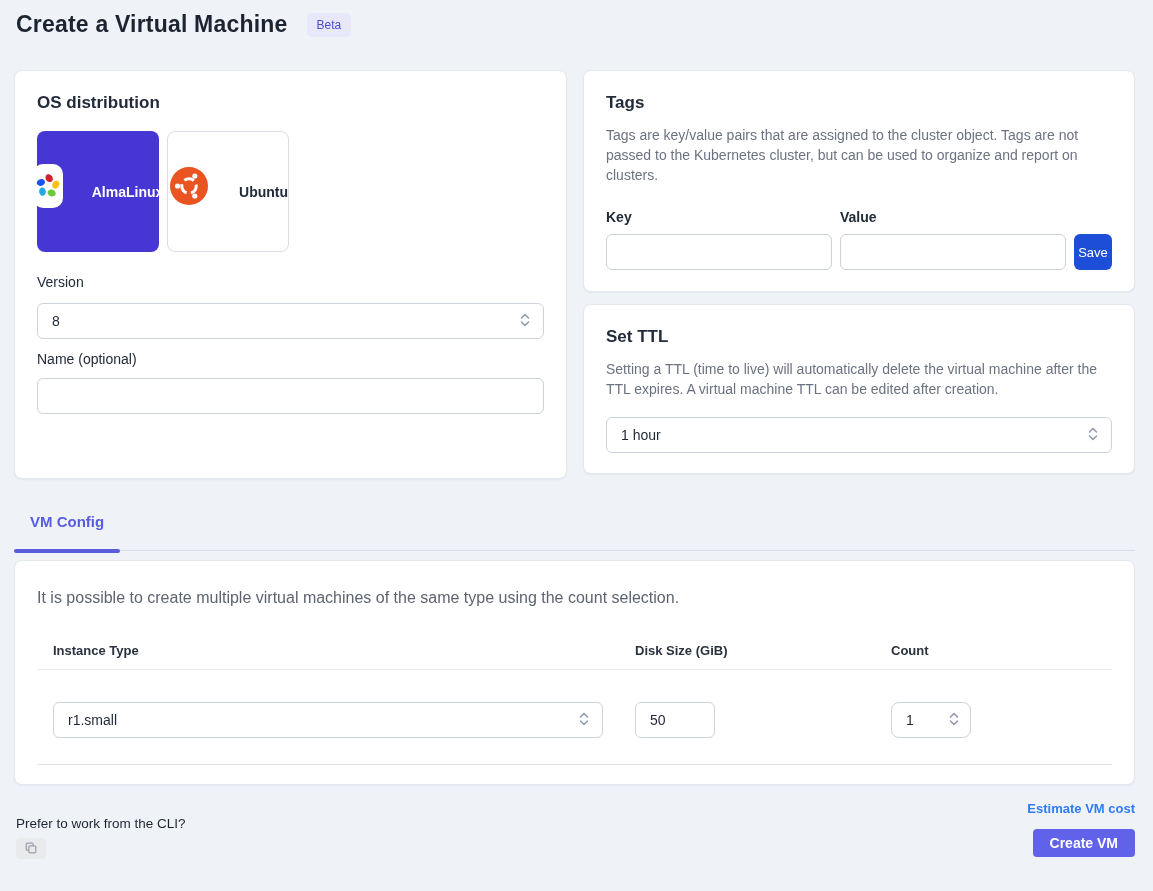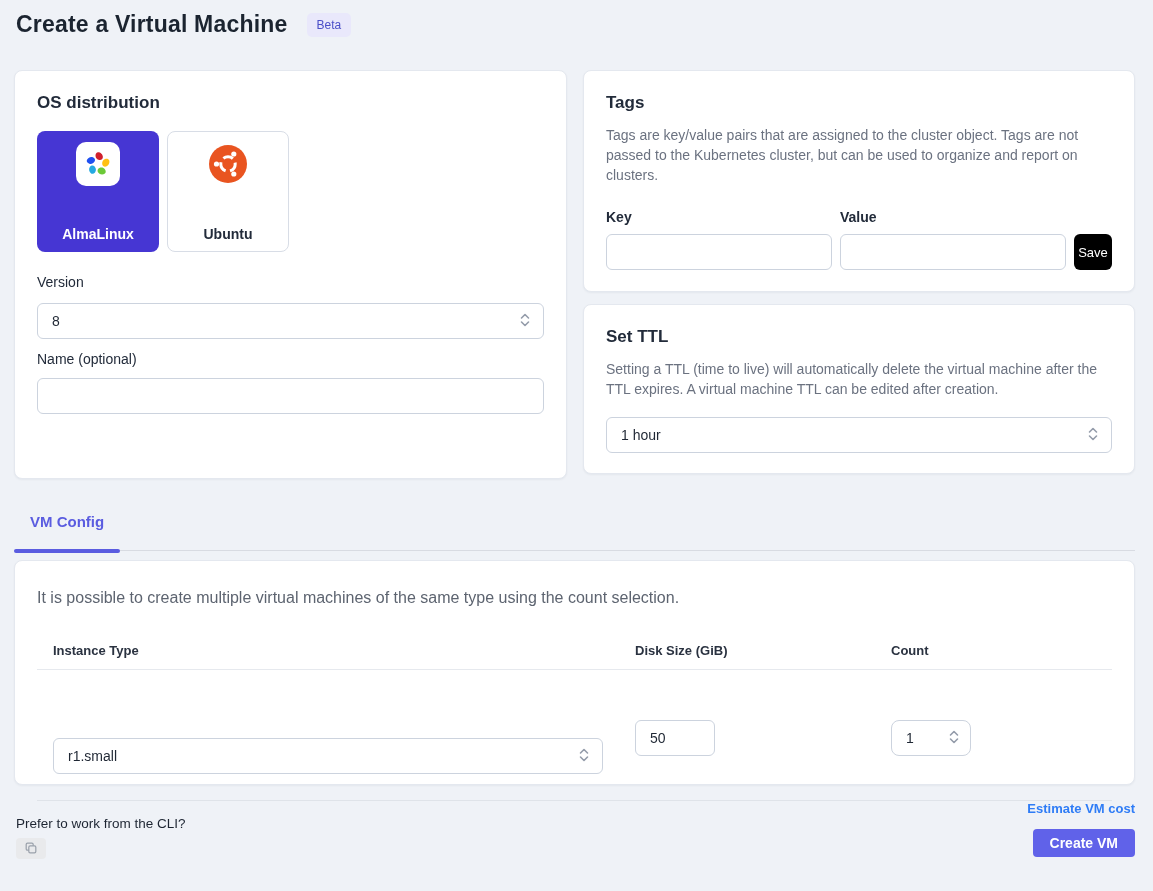--- a/index.html
+++ b/index.html
@@ -30,21 +30,21 @@
   .card-ttl  { left: 583px; top: 304px; width: 552px;  height: 170px; padding: 22px; }
   .card-config { left: 14px; top: 560px; width: 1121px; height: 225px; padding: 28px 22px 0; }
 
   .card-title { font-size: 17px; font-weight: 700; color: #222b3a; }
   .card-desc { margin-top: 12px; font-size: 14px; line-height: 20px; color: #6b7280; }
 
   
   .tiles { display: flex; gap: 8px; margin-top: 18px; }
   .tile {
     width: 122px; height: 121px; border-radius: 8px; cursor: pointer;
-    display: flex; flex-direction: column; align-items: center; justify-content: center; gap: 29px;
+    display: flex; flex-direction: row; align-items: center; justify-content: center; gap: 29px;
   }
   .tile.selected { background: #4636d3; color: #fff; }
   .tile.unselected { background: #fff; border: 1px solid #d8dde6; color: #222b3a; }
   .tile-icon-box {
     width: 44px; height: 44px; border-radius: 10px; background: #fff;
     display: flex; align-items: center; justify-content: center; margin-bottom: 11px;
   }
   .tile.unselected .tile-icon-box { background: transparent; }
   .tile-label { font-size: 14px; font-weight: 700; }
 
@@ -66,21 +66,21 @@
   .mt13 { margin-top: 13px; }
   .chev { color: #949caa; flex: 0 0 auto; }
 
   
   .tags-form { display: flex; gap: 8px; margin-top: 24px; align-items: flex-end; }
   .tags-col { flex: 1; }
   .tags-col .field-label { font-weight: 700; }
   .tags-col .text-input { margin-top: 9px; }
   .save-button {
     flex: 0 0 auto; width: 38px; height: 36px; border: none; border-radius: 6px;
-    background: #000000; color: #fff; font-size: 13px; cursor: pointer;
+    background: #1d4ed8; color: #fff; font-size: 13px; cursor: pointer;
     font-family: "Liberation Sans", sans-serif;
   }
 
   
   .ttl-select { margin-top: 18px; }
 
   
   .tabs {
     position: absolute; left: 14px; top: 506px; width: 1121px;
     display: flex; border-bottom: 1px solid #d8dbe2; padding-bottom: 0;
@@ -99,21 +99,21 @@
   
   .config-intro { font-size: 16px; color: #5d6470; }
   .config-headers { display: flex; margin: 36px 0 0 16px; }
   .col-head { font-size: 13px; font-weight: 700; color: #2a3240; }
   .col-instance { width: 550px; }
   .col-disk { width: 256px; margin-left: 32px; }
   .col-count { flex: 1; }
   .divider { height: 1px; background: #e6e9ee; margin-top: 11px; }
   .divider-bottom { margin-top: 26px; background: #dfe3e9; }
   .config-row { display: flex; margin: 32px 0 0 16px; align-items: center; }
-  .instance-select { width: 550px; margin-top: 36px; }
+  .instance-select { width: 550px; }
   .disk-input { width: 80px; margin-left: 32px; }
   .disk-input input { width: 80px; }
   .count-wrap { margin-left: 176px; }
   .count-spinner {
     width: 80px; height: 36px; border: 1px solid #ccd3de; border-radius: 8px;
     display: flex; align-items: center; justify-content: space-between;
     padding: 0 10px 0 14px; font-size: 14px; color: #1f2734; background: #fff; cursor: pointer;
   }
 
   

